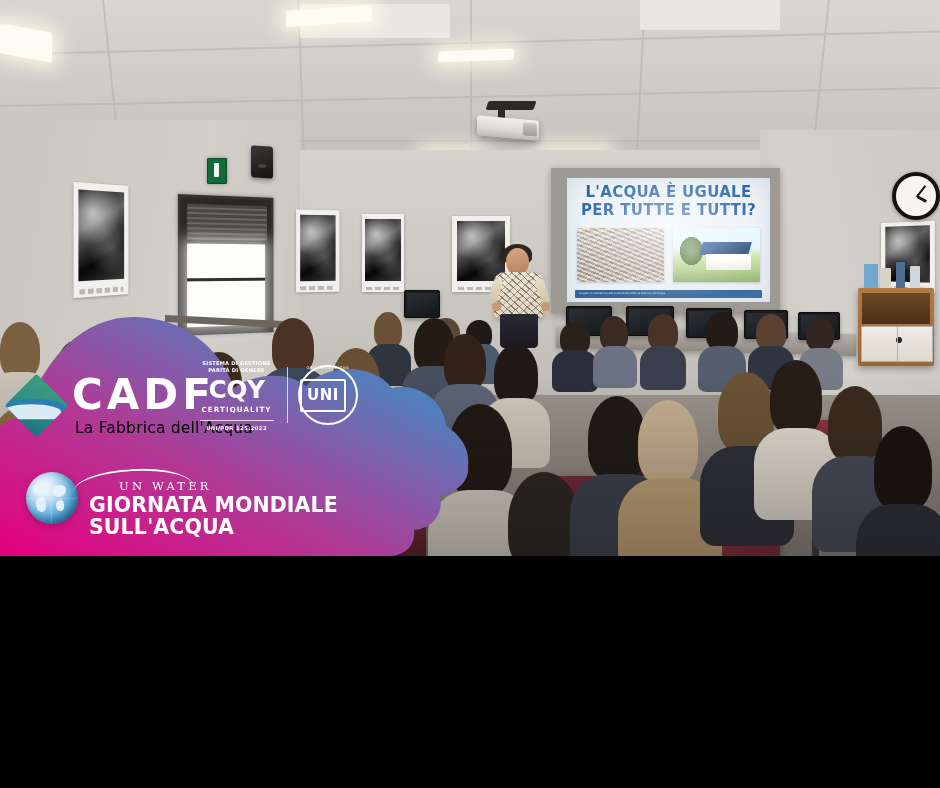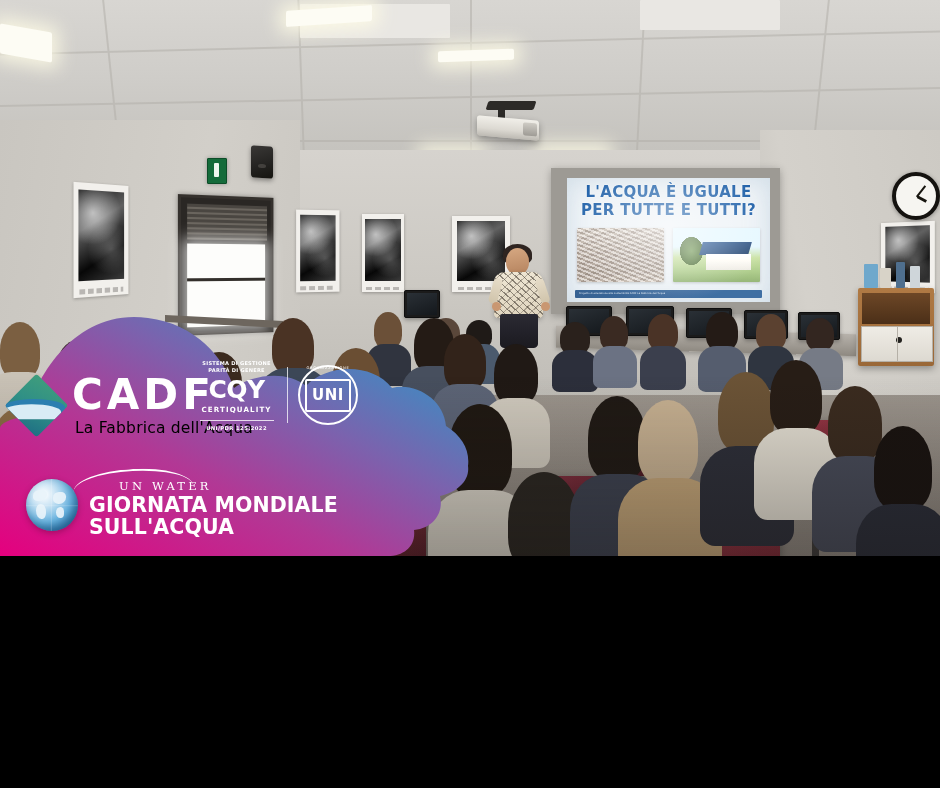--- a/index.html
+++ b/index.html
@@ -315,38 +315,38 @@
   }
   .cert-rule{
     width:74px;height:1px;background:rgba(255,255,255,.8);margin:6px auto 4px;
   }
   .cert-norm{
     font-family:"DejaVu Sans",sans-serif;font-size:5.2px;font-weight:bold;letter-spacing:.45px;
   }
   .cert-div{width:1px;height:56px;background:rgba(255,255,255,.75);}
   .uni{
     position:relative;width:56px;height:56px;border:2px solid #fff;border-radius:50%;
-    display:flex;align-items:center;justify-content:center;flex:0 0 auto;
+    display:flex;align-items:center;justify-content:flex-start;flex:0 0 auto;
   }
   .uni-inner{
     width:42px;height:29px;border:2px solid #fff;border-radius:2px;
     display:flex;align-items:center;justify-content:center;
   }
   .uni-word{
     font-family:"DejaVu Sans",sans-serif;font-weight:bold;font-size:15px;
     letter-spacing:.5px;line-height:1;
   }
   .uni-arc{
     position:absolute;left:50%;top:-1px;transform:translateX(-50%);
     font-family:"DejaVu Sans",sans-serif;font-size:3.6px;letter-spacing:.7px;
     white-space:nowrap;
   }
 
   
-  .wwd{position:absolute;left:26px;bottom:18px;display:flex;align-items:center;gap:11px;}
+  .wwd{position:absolute;left:26px;bottom:18px;display:flex;align-items:flex-start;gap:11px;}
   .globe{
     width:52px;height:52px;border-radius:50%;position:relative;flex:0 0 auto;
     background:
       radial-gradient(circle at 34% 30%,#ffffff 0%,#cfe6f5 22%,#6ab4e0 55%,#2f7fb8 82%,#1d5e8e 100%);
     box-shadow:0 2px 6px rgba(0,0,0,.25),inset -3px -4px 9px rgba(10,50,85,.45);
     overflow:hidden;
   }
   .globe .land{position:absolute;background:#e8f3fa;opacity:.92;}
   .l1{left:14%;top:22%;width:26%;height:20%;border-radius:52% 40% 60% 36%;}
   .l2{left:20%;top:48%;width:19%;height:30%;border-radius:44% 52% 40% 58%;}

